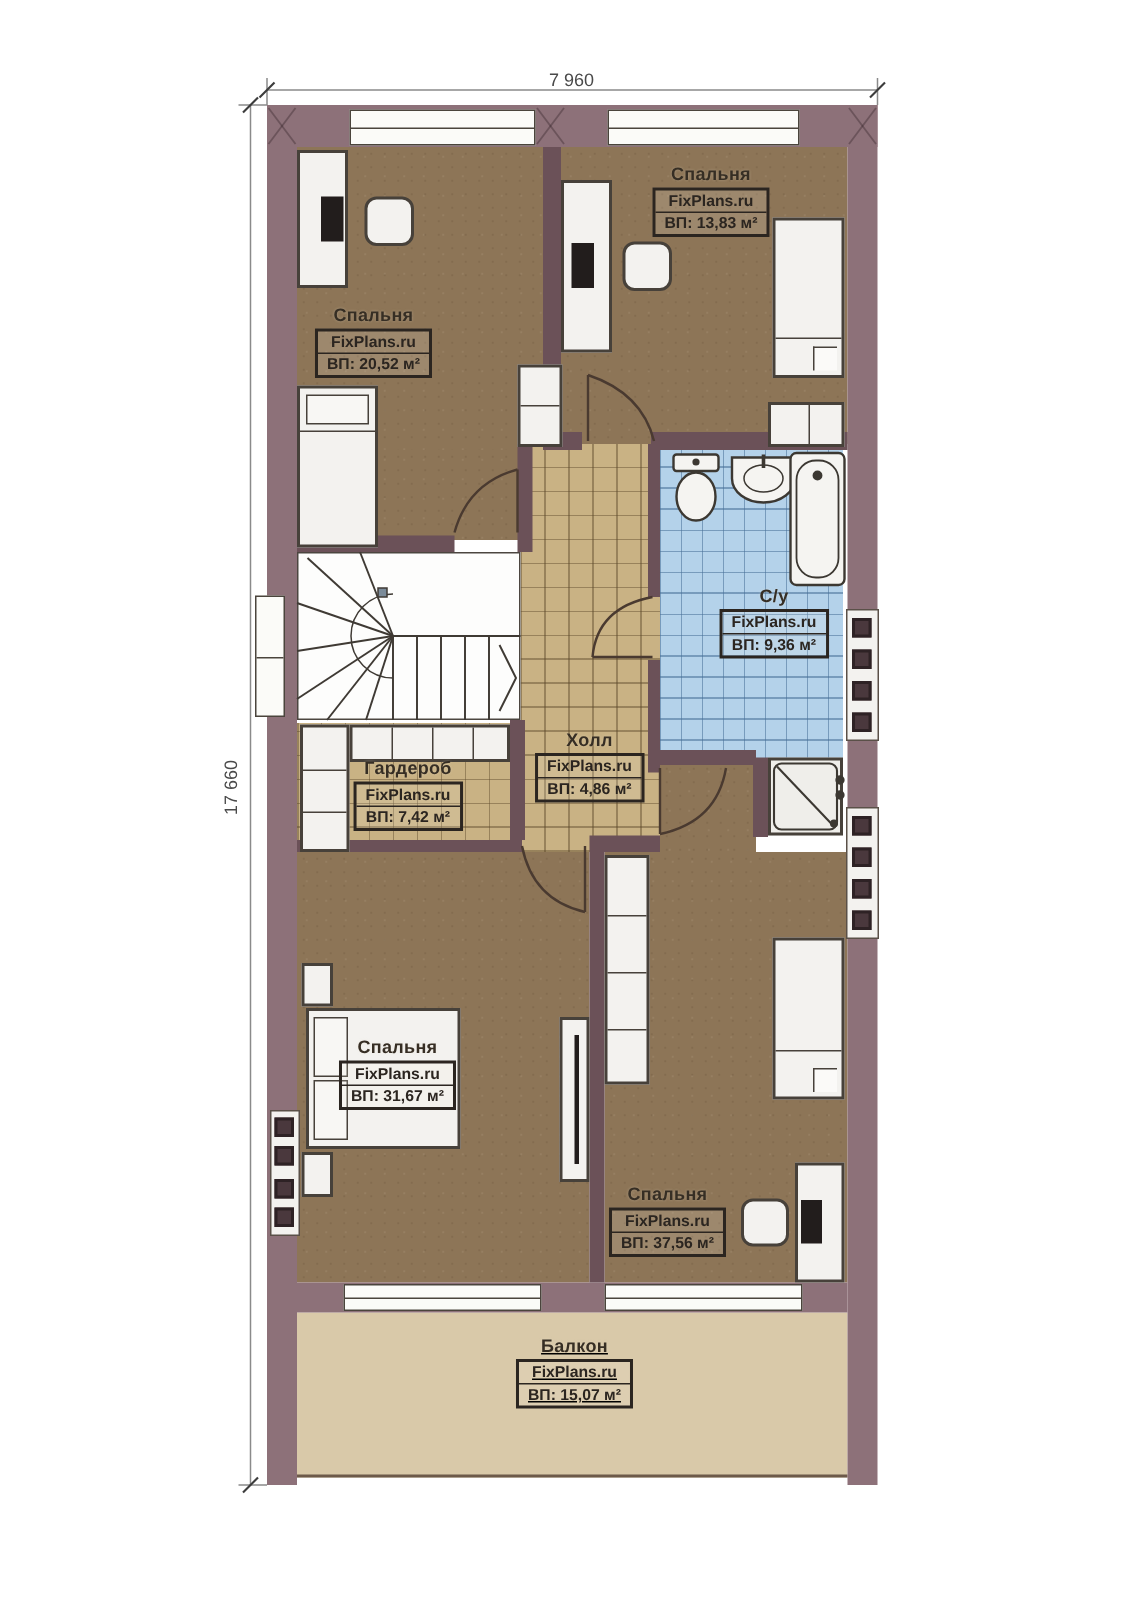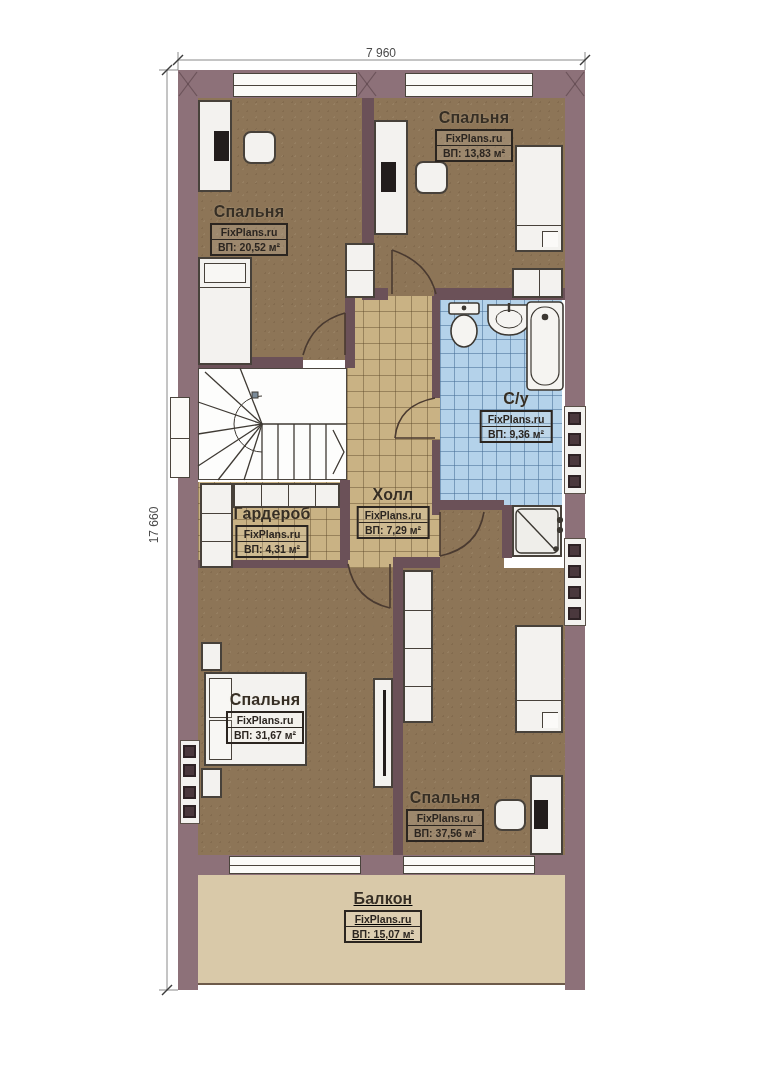--- a/index.html
+++ b/index.html
@@ -30,21 +30,21 @@
   .dark{background:#221d1c;border:none;z-index:3;}
   .chair{border-radius:8px;}
   .window{background:#fbfbf8;border:1.5px solid #4a443c;z-index:2;}
   .window::after{content:"";position:absolute;left:0;right:0;top:50%;border-top:1px solid #4a443c;}
   .vent{background:#f3f2ef;border:1.5px solid #5a5048;z-index:2;}
   .vent-sq{position:absolute;width:13px;height:13px;background:#4a383d;border:2px solid #2e2225;}
   svg.overlay{position:absolute;left:0;top:0;z-index:3;pointer-events:none;}
   
   .room-label{position:absolute;z-index:4;display:flex;flex-direction:column;align-items:center;
       transform:translateX(-50%);}
-  .room-name{font-size:16px;font-weight:bold;color:#362e24;letter-spacing:.2px;
+  .room-name{font-size:12px;font-weight:bold;color:#362e24;letter-spacing:.2px;
       text-shadow:0 0 2px rgba(235,225,205,.35);white-space:nowrap;}
   .label-box{margin-top:2px;border:2px solid #2b2520;background:rgba(244,238,226,.16);
       display:flex;flex-direction:column;align-items:stretch;}
   .label-box .brand{border-bottom:1.5px solid #2b2520;}
   .label-box div{font-size:10.5px;font-weight:bold;color:#2b2520;padding:1px 6px;
       text-align:center;white-space:nowrap;}
   .dim-text{position:absolute;font-size:12px;color:#4a4a4a;z-index:4;white-space:nowrap;}
 </style>
 </head>
 <body>
@@ -277,29 +277,29 @@
     <div class="label-box">
       <div class="brand">FixPlans.ru</div>
       <div class="area">ВП: 9,36 м²</div>
     </div>
   </div>
 
   <div class="room-label" style="left:393px;top:486px;">
     <div class="room-name">Холл</div>
     <div class="label-box">
       <div class="brand">FixPlans.ru</div>
-      <div class="area">ВП: 7,29 м²</div>
+      <div class="area">ВП: 4,86 м²</div>
     </div>
   </div>
 
   <div class="room-label" style="left:272px;top:505px;">
     <div class="room-name">Гардероб</div>
     <div class="label-box">
       <div class="brand">FixPlans.ru</div>
-      <div class="area">ВП: 4,31 м²</div>
+      <div class="area">ВП: 7,42 м²</div>
     </div>
   </div>
 
   <div class="room-label" style="left:265px;top:691px;">
     <div class="room-name">Спальня</div>
     <div class="label-box">
       <div class="brand">FixPlans.ru</div>
       <div class="area">ВП: 31,67 м²</div>
     </div>
   </div>

